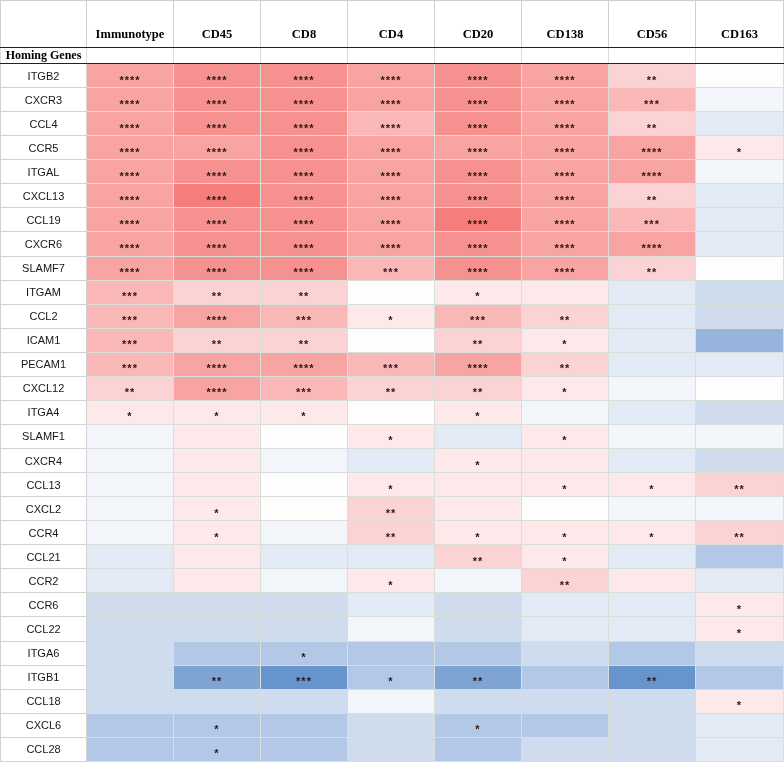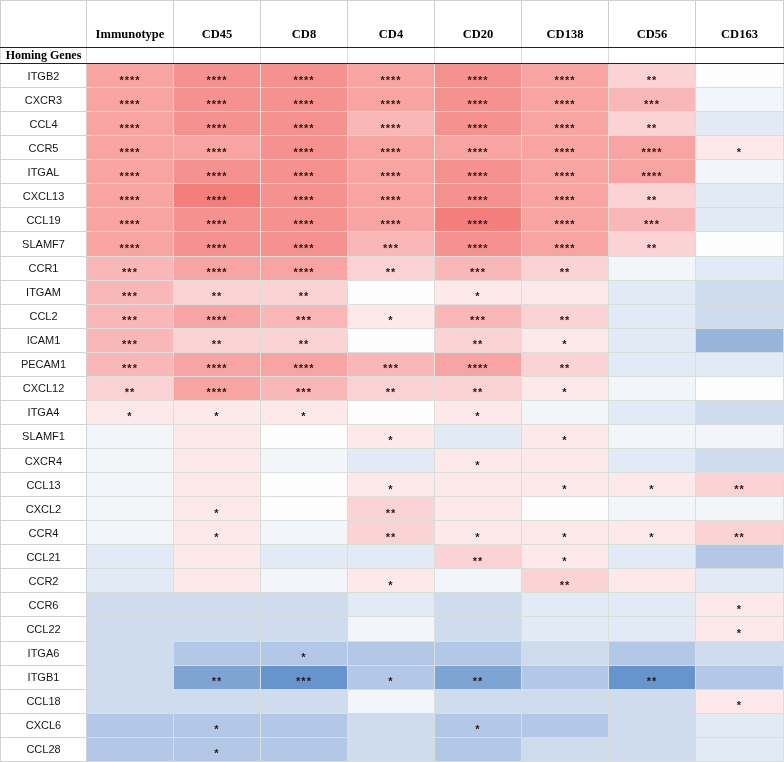--- a/index.html
+++ b/index.html
@@ -132,40 +132,40 @@
         <td class="cell" style="background: rgb(247, 164, 163);"><span class="stars" style="color: rgb(43, 21, 18);">****</span></td>
         <td class="cell" style="background: rgb(245, 145, 143);"><span class="stars" style="color: rgb(43, 21, 18);">****</span></td>
         <td class="cell" style="background: rgb(245, 145, 143);"><span class="stars" style="color: rgb(43, 21, 18);">****</span></td>
         <td class="cell" style="background: rgb(247, 164, 163);"><span class="stars" style="color: rgb(43, 21, 18);">****</span></td>
         <td class="cell" style="background: rgb(243, 126, 124);"><span class="stars" style="color: rgb(43, 21, 18);">****</span></td>
         <td class="cell" style="background: rgb(247, 164, 163);"><span class="stars" style="color: rgb(43, 21, 18);">****</span></td>
         <td class="cell" style="background: rgb(249, 184, 183);"><span class="stars" style="color: rgb(43, 21, 18);">***</span></td>
         <td class="cell" style="background: rgb(226, 234, 245);"></td>
       </tr>
       <tr>
+        <th class="gene">CXCR6</th>
+        <td class="cell" style="background: rgb(247, 164, 163);"><span class="stars" style="color: rgb(43, 21, 18);">****</span></td>
+        <td class="cell" style="background: rgb(245, 145, 143);"><span class="stars" style="color: rgb(43, 21, 18);">****</span></td>
+        <td class="cell" style="background: rgb(245, 145, 143);"><span class="stars" style="color: rgb(43, 21, 18);">****</span></td>
+        <td class="cell" style="background: rgb(247, 164, 163);"><span class="stars" style="color: rgb(43, 21, 18);">****</span></td>
+        <td class="cell" style="background: rgb(245, 145, 143);"><span class="stars" style="color: rgb(43, 21, 18);">****</span></td>
+        <td class="cell" style="background: rgb(247, 164, 163);"><span class="stars" style="color: rgb(43, 21, 18);">****</span></td>
+        <td class="cell" style="background: rgb(247, 164, 163);"><span class="stars" style="color: rgb(43, 21, 18);">****</span></td>
+        <td class="cell" style="background: rgb(226, 234, 245);"></td>
+      </tr>
+      <tr>
         <th class="gene">SLAMF7</th>
         <td class="cell" style="background: rgb(247, 164, 163);"><span class="stars" style="color: rgb(43, 21, 18);">****</span></td>
         <td class="cell" style="background: rgb(245, 145, 143);"><span class="stars" style="color: rgb(43, 21, 18);">****</span></td>
         <td class="cell" style="background: rgb(245, 145, 143);"><span class="stars" style="color: rgb(43, 21, 18);">****</span></td>
         <td class="cell" style="background: rgb(249, 184, 183);"><span class="stars" style="color: rgb(43, 21, 18);">***</span></td>
         <td class="cell" style="background: rgb(245, 145, 143);"><span class="stars" style="color: rgb(43, 21, 18);">****</span></td>
         <td class="cell" style="background: rgb(247, 164, 163);"><span class="stars" style="color: rgb(43, 21, 18);">****</span></td>
         <td class="cell" style="background: rgb(251, 211, 212);"><span class="stars" style="color: rgb(43, 21, 18);">**</span></td>
         <td class="cell" style="background: rgb(253, 253, 254);"></td>
-      </tr>
-      <tr>
-        <th class="gene">CCR1</th>
-        <td class="cell" style="background: rgb(249, 184, 183);"><span class="stars" style="color: rgb(43, 21, 18);">***</span></td>
-        <td class="cell" style="background: rgb(247, 164, 163);"><span class="stars" style="color: rgb(43, 21, 18);">****</span></td>
-        <td class="cell" style="background: rgb(247, 164, 163);"><span class="stars" style="color: rgb(43, 21, 18);">****</span></td>
-        <td class="cell" style="background: rgb(251, 211, 212);"><span class="stars" style="color: rgb(43, 21, 18);">**</span></td>
-        <td class="cell" style="background: rgb(249, 184, 183);"><span class="stars" style="color: rgb(43, 21, 18);">***</span></td>
-        <td class="cell" style="background: rgb(251, 211, 212);"><span class="stars" style="color: rgb(43, 21, 18);">**</span></td>
-        <td class="cell" style="background: rgb(242, 246, 251);"></td>
-        <td class="cell" style="background: rgb(226, 234, 245);"></td>
       </tr>
       <tr>
         <th class="gene">ITGAM</th>
         <td class="cell" style="background: rgb(249, 184, 183);"><span class="stars" style="color: rgb(43, 21, 18);">***</span></td>
         <td class="cell" style="background: rgb(251, 211, 212);"><span class="stars" style="color: rgb(43, 21, 18);">**</span></td>
         <td class="cell" style="background: rgb(251, 211, 212);"><span class="stars" style="color: rgb(43, 21, 18);">**</span></td>
         <td class="cell" style="background: rgb(253, 253, 254);"></td>
         <td class="cell" style="background: rgb(253, 233, 234);"><span class="stars" style="color: rgb(43, 21, 18);">*</span></td>
         <td class="cell" style="background: rgb(253, 233, 234);"></td>
         <td class="cell" style="background: rgb(226, 234, 245);"></td>

